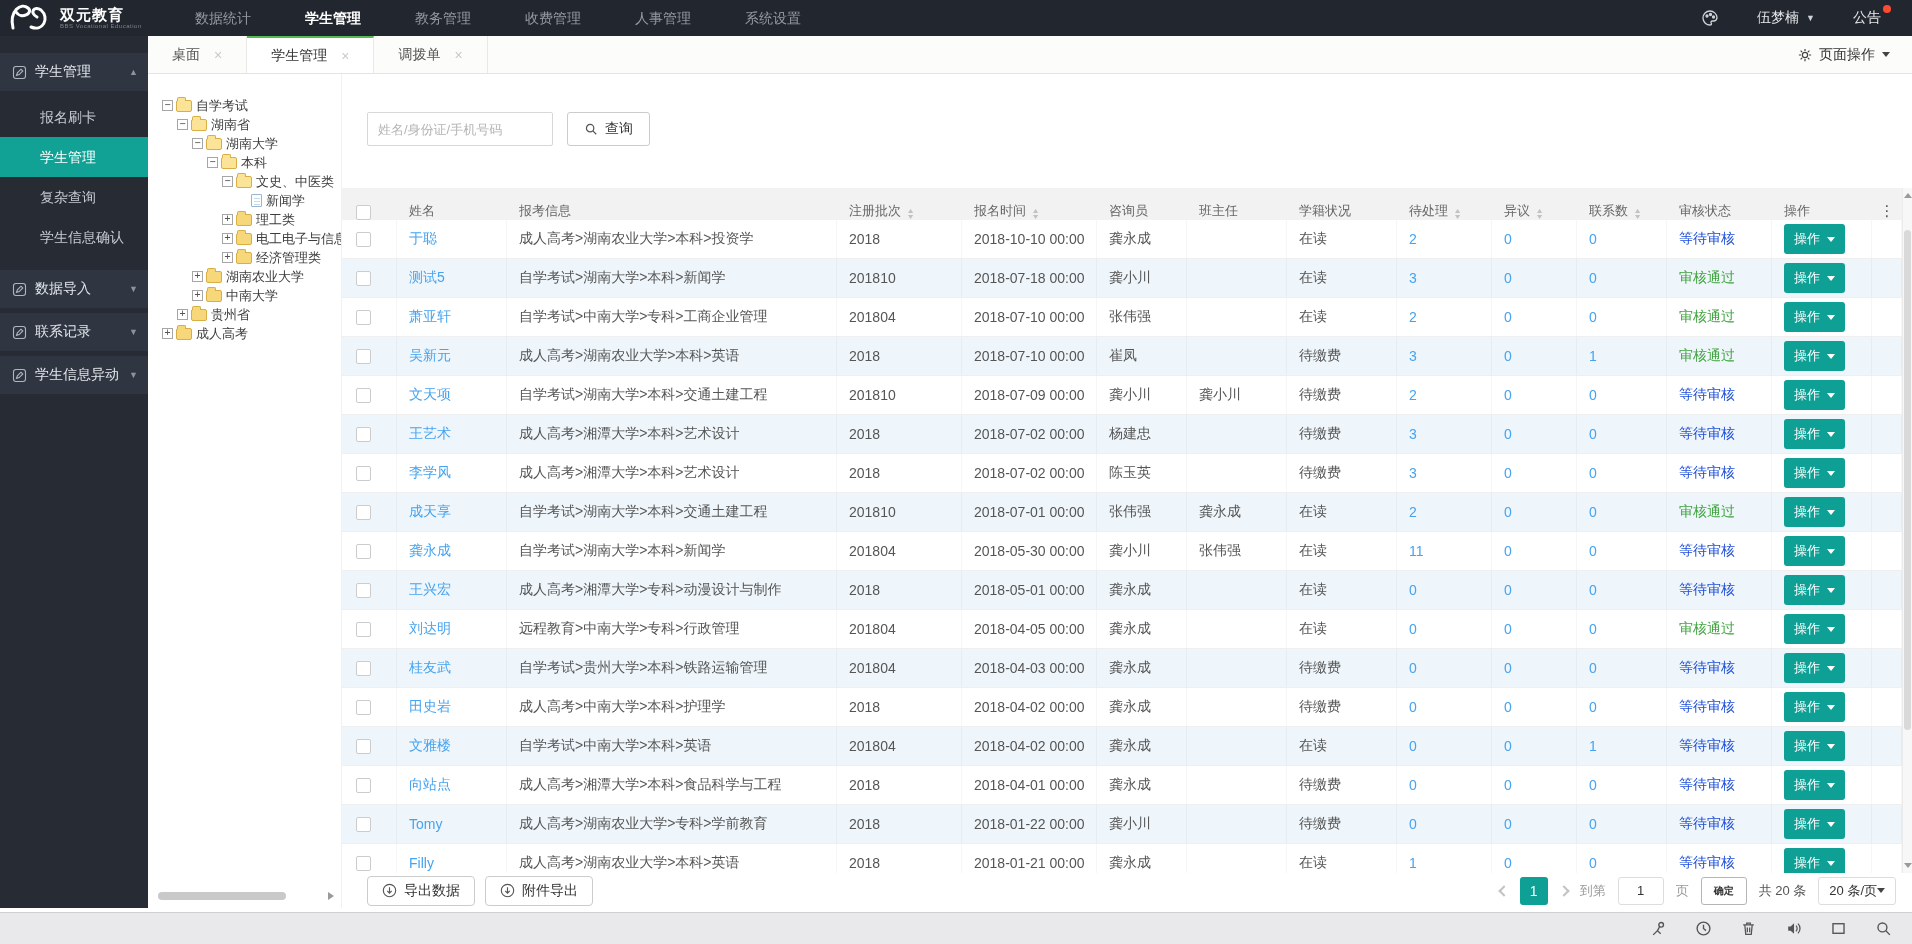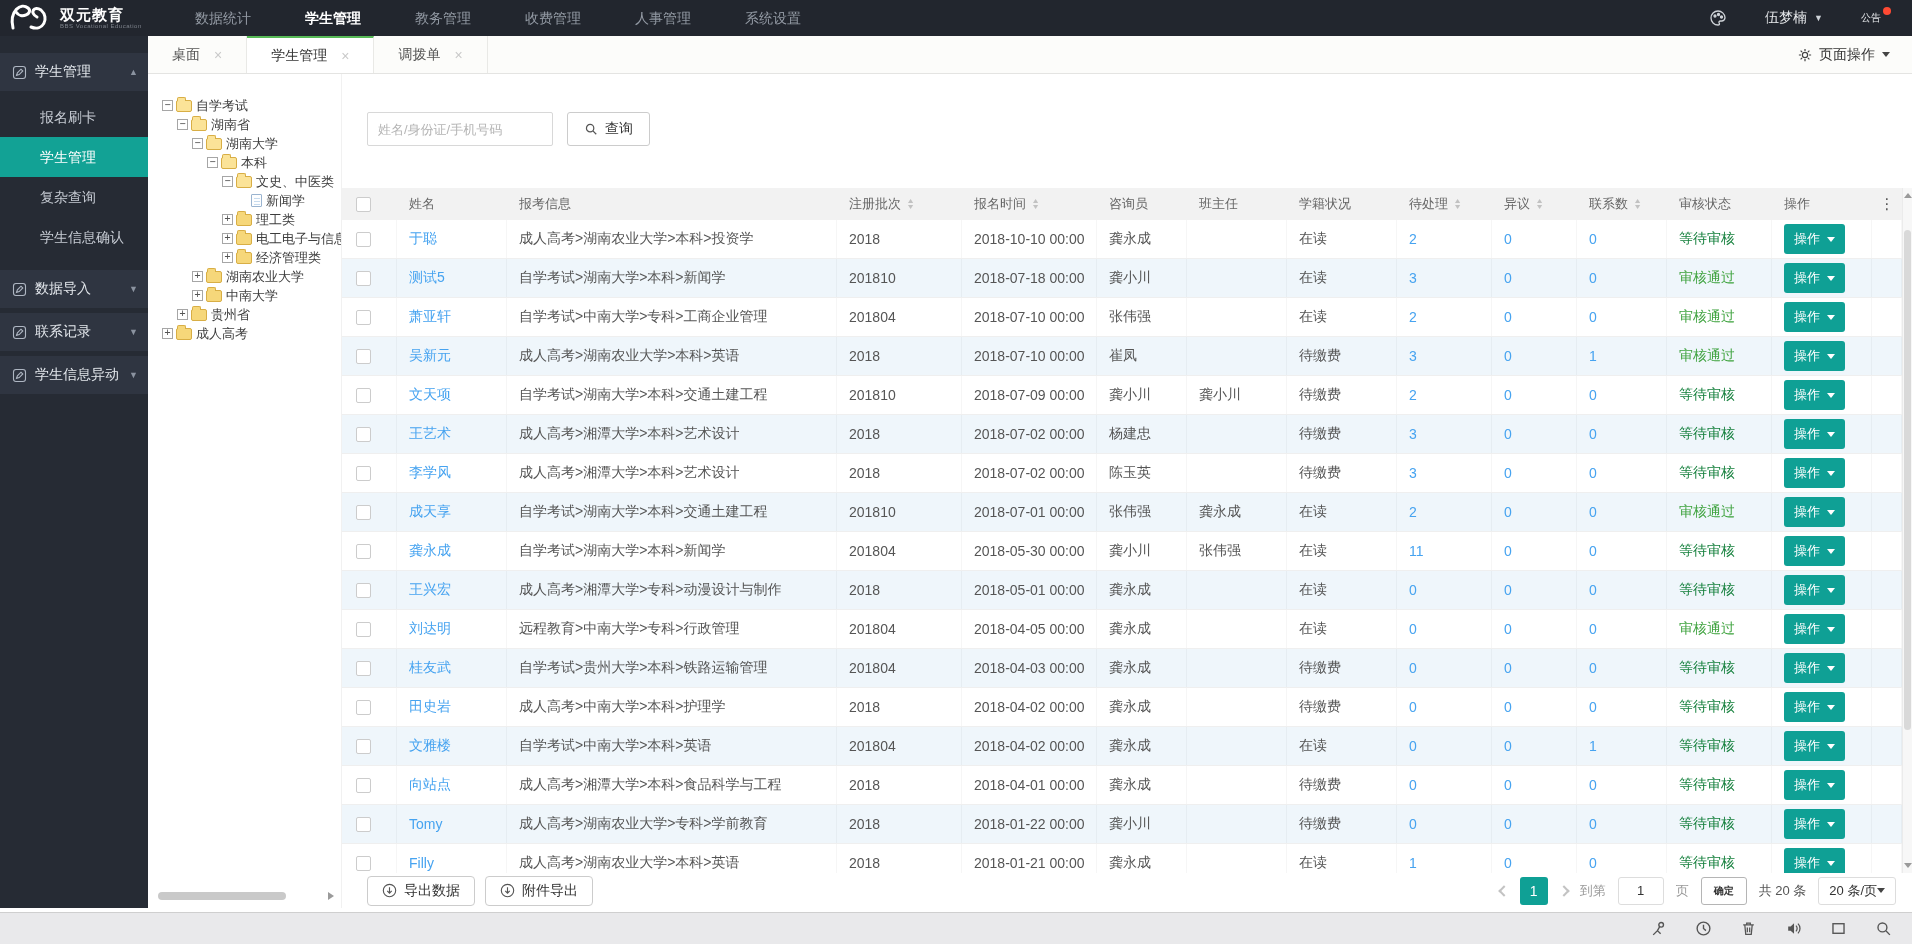--- a/index.html
+++ b/index.html
@@ -10,21 +10,21 @@
   .navbar{height:36px;background:#22262e;display:flex;align-items:center;color:#fff}
   .logo{display:flex;align-items:center;gap:8px;padding:0 16px 0 8px;min-width:168px;cursor:pointer}
   .logo-title{font-size:15px;font-weight:bold;color:#fff;letter-spacing:1px;line-height:16px}
   .logo-sub{font-size:6px;color:#7d828b;letter-spacing:.5px}
   .nav-menu{display:flex;align-items:center;height:100%}
   .nav-item{padding:0 27px;line-height:40px;font-size:14px;color:#939aa4;cursor:pointer;white-space:nowrap}
   .nav-item.active{color:#fff;font-weight:bold}
   .nav-right{margin-left:auto;display:flex;align-items:center;gap:38px;padding-right:26px}
   .nav-user{display:flex;align-items:center;gap:7px;font-size:14px;color:#e6e8eb;cursor:pointer}
   .nav-caret{font-size:9px;color:#cfd3d8}
-  .nav-ann{position:relative;font-size:10px;color:#e6e8eb;cursor:pointer;padding-right:5px}
+  .nav-ann{position:relative;font-size:14px;color:#e6e8eb;cursor:pointer;padding-right:5px}
   .red-dot{position:absolute;top:-4px;right:-5px;width:8px;height:8px;border-radius:50%;background:#ff4a33}
 
   
   .shell{display:flex;height:872px}
 
   
   .sidebar{width:148px;background:#262b34;flex-shrink:0;padding-top:17px;overflow:hidden}
   .sb-group{margin-bottom:5px}
   .sb-group-header{height:38px;display:flex;align-items:center;gap:8px;padding:0 10px 0 12px;background:#2f3541;color:#e3e7ec;font-size:14px;cursor:pointer}
   .sb-caret{margin-left:auto;font-size:9px;color:#8b93a0}
@@ -61,34 +61,34 @@
   
   .work{flex:1;display:flex;flex-direction:column;min-width:0;border-left:1px solid #f1f1f1}
   .search-area{height:114px;padding:38px 0 0 25px;display:flex;align-items:flex-start}
   .search-input{width:186px;height:34px;border:1px solid #d8d8d8;border-radius:2px;padding:0 10px;font-size:13px;color:#333;outline:none}
   .search-input::placeholder{color:#b4b4b4}
   .query-btn{margin-left:14px;height:34px;padding:0 16px;border:1px solid #ccc;border-radius:3px;background:#fff;font-size:14px;color:#333;display:flex;align-items:center;gap:7px;cursor:pointer}
 
   .grid-wrap{display:flex}
   .grid{width:1560px}
   .grid-header{display:flex;height:32px;background:#f2f2f2;align-items:stretch}
-  .hcell{flex:0 0 auto;display:flex;align-items:center;font-size:13px;color:#666;padding-left:12px;white-space:nowrap;overflow:hidden}
+  .hcell{flex:0 0 auto;display:flex;align-items:flex-end;font-size:13px;color:#666;padding-left:12px;white-space:nowrap;overflow:hidden}
   .hcell.first{padding-left:14px}
   .hcell.dots{justify-content:center;padding-left:0;color:#555;font-size:15px;cursor:pointer}
   .sort{display:inline-flex;flex-direction:column;margin-left:6px;cursor:pointer}
   .sort span{font-size:7px;line-height:6px;color:#c2c2c2;transform:scaleX(1.25)}
   .grid-body{height:653px;overflow:hidden}
   .trow{display:flex;height:39px;border-bottom:1px solid #efefef;background:#fff}
   .trow.even{background:#eff6fb}
   .tcell{flex:0 0 auto;display:flex;align-items:center;padding-left:12px;font-size:14px;color:#555;border-right:1px solid rgba(0,0,0,.035);overflow:hidden;white-space:nowrap}
   .tcell.first{padding-left:14px}
   .checkbox{width:15px;height:15px;border:1px solid #ccc;border-radius:2px;background:#fff;flex-shrink:0;cursor:pointer}
   .link{color:#46a3f0;cursor:pointer}
   .num{color:#46a3f0;cursor:pointer}
-  .audit.pending{color:#15803d}
+  .audit.pending{color:#1d4ed8}
   .audit.passed{color:#3fa33f}
   .op-btn{background:#0fa095;color:#fff;border:none;border-radius:3px;font-size:13px;padding:6px 10px;display:flex;align-items:center;gap:7px;cursor:pointer}
   .op-caret{width:0;height:0;border-left:4px solid transparent;border-right:4px solid transparent;border-top:5px solid #fff}
 
   .vscroll{width:11px;height:685px;background:#f7f7f7;border-left:1px solid #ebebeb;position:relative;flex-shrink:0}
   .vs-up{position:absolute;top:5px;left:1px;width:0;height:0;border-left:4px solid transparent;border-right:4px solid transparent;border-bottom:5px solid #9a9a9a}
   .vs-down{position:absolute;bottom:5px;left:1px;width:0;height:0;border-left:4px solid transparent;border-right:4px solid transparent;border-top:5px solid #9a9a9a}
   .vs-thumb{position:absolute;top:42px;left:1px;width:7px;height:500px;background:#d9d9d9;border-radius:4px}
 
   .footer-bar{height:35px;display:flex;align-items:center;padding:0 16px 0 25px;background:#fff}

